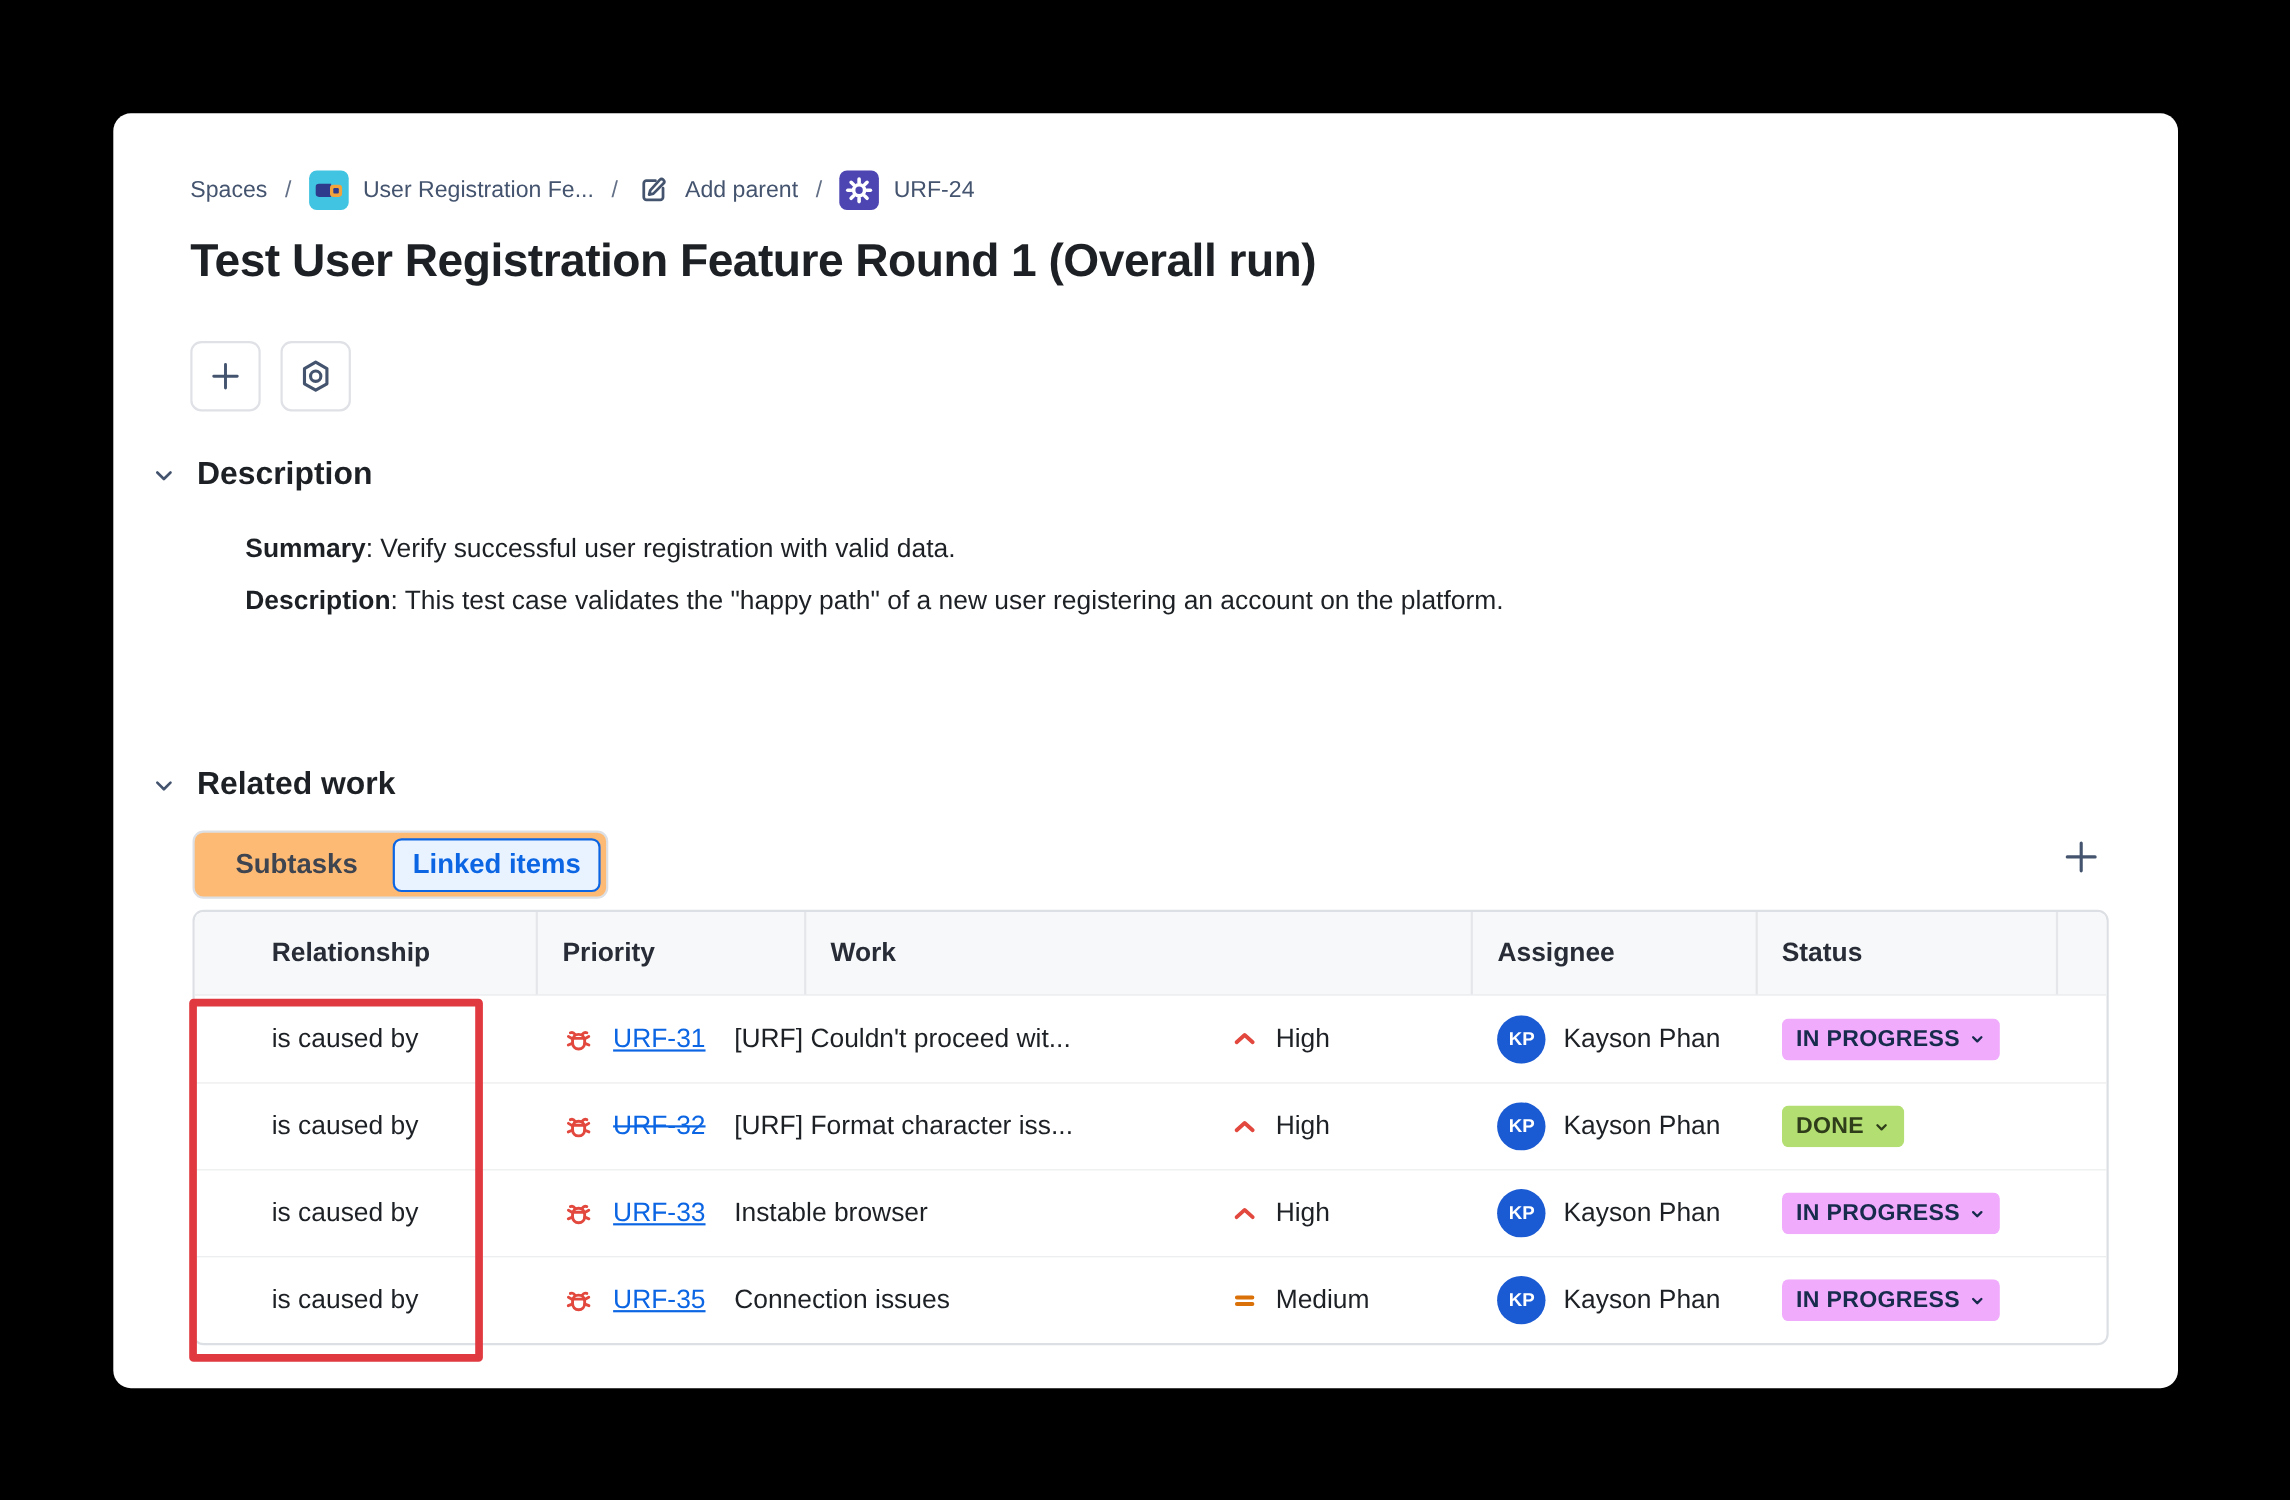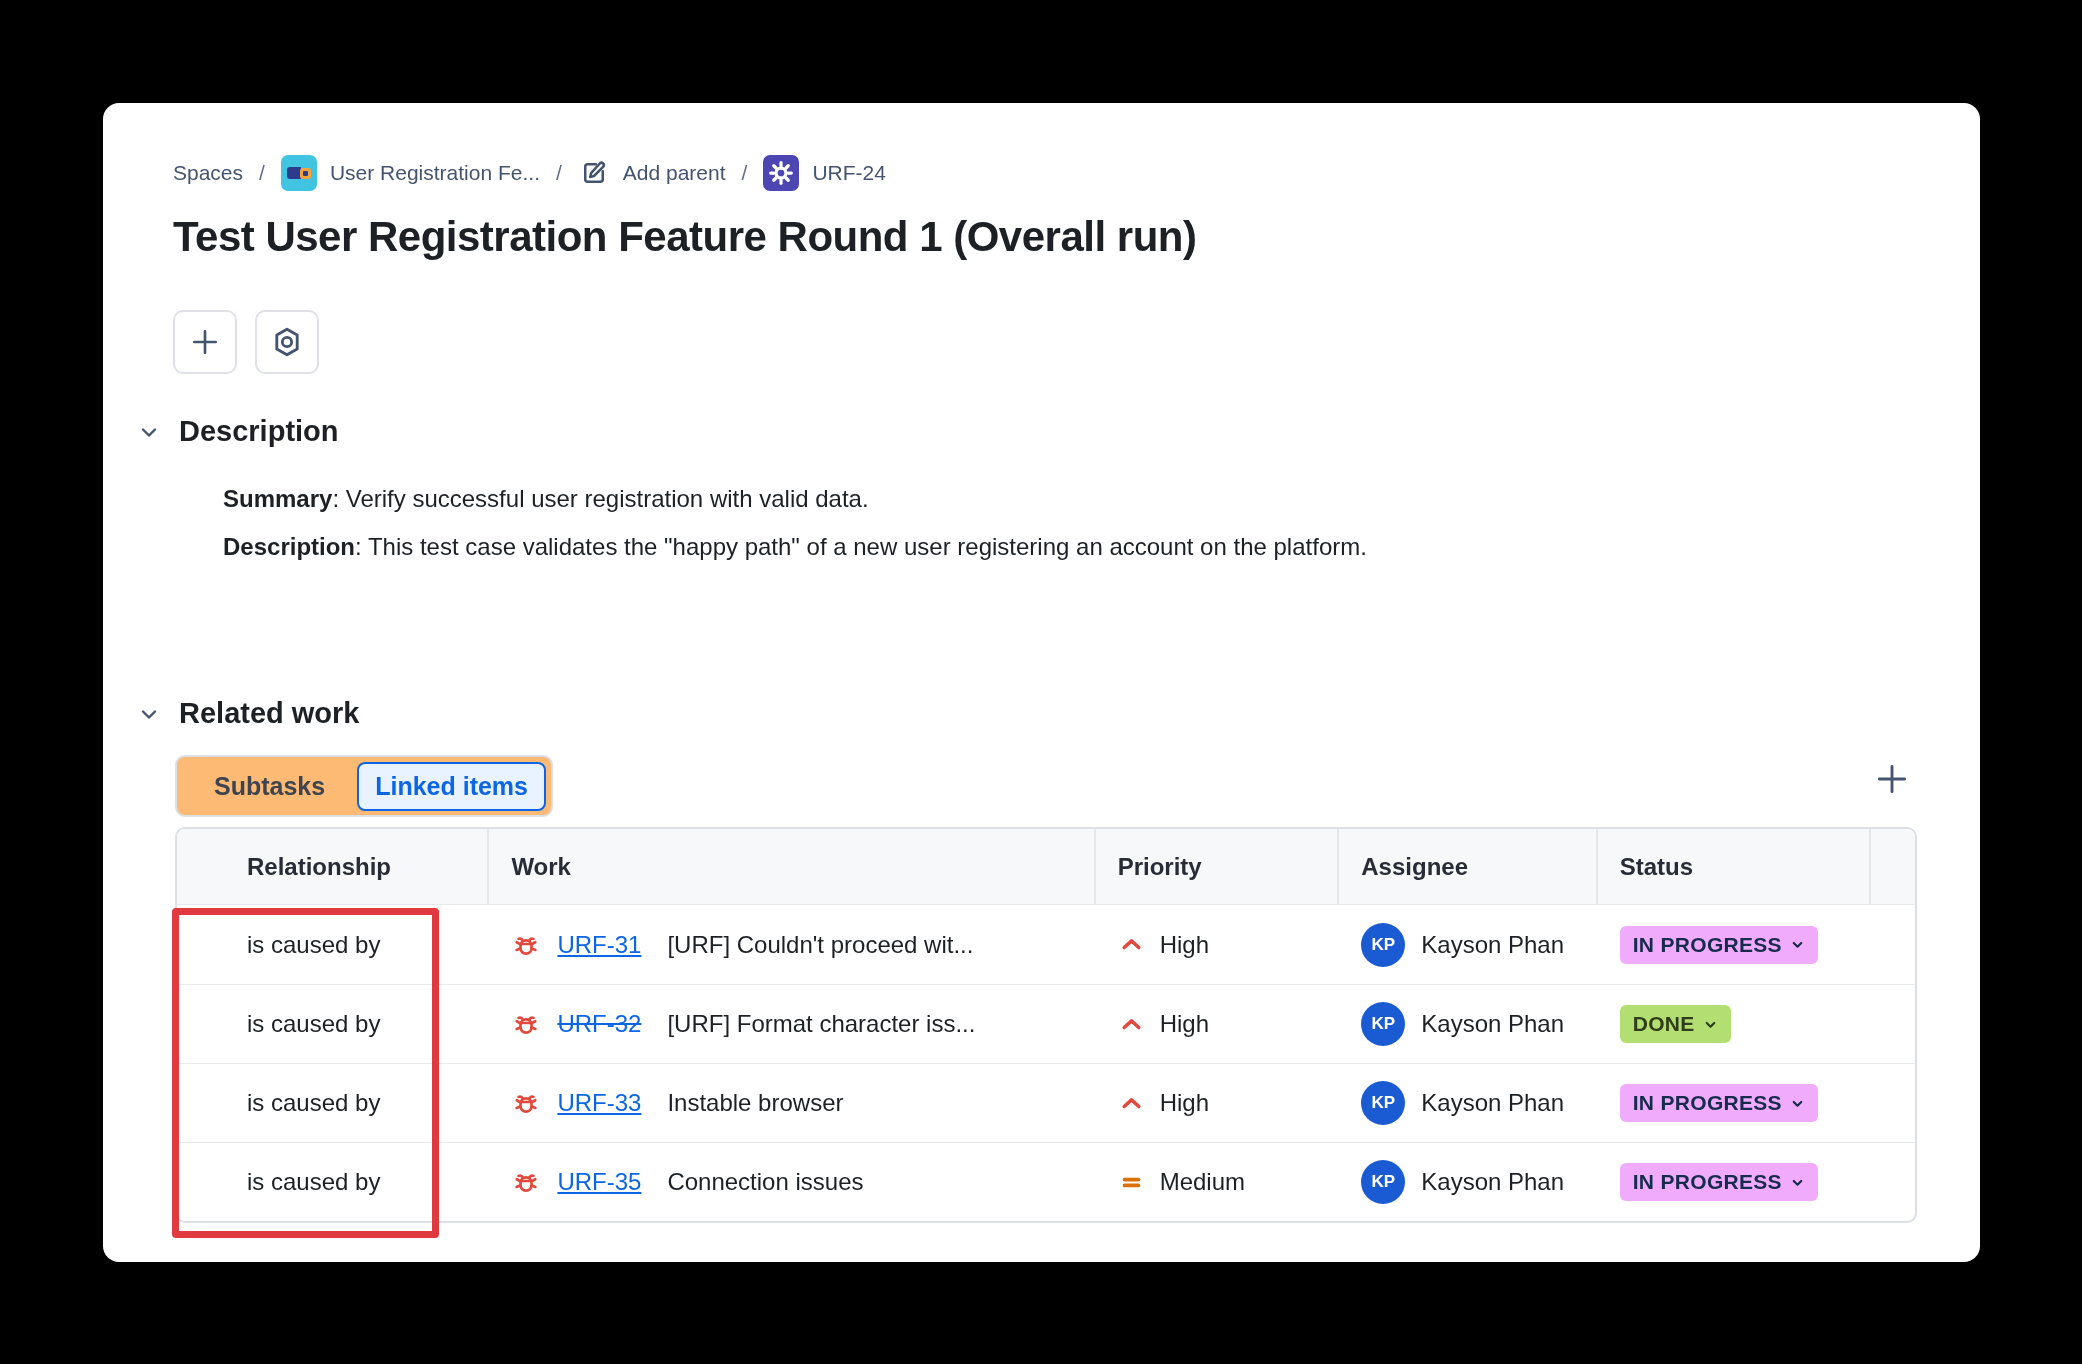--- a/index.html
+++ b/index.html
@@ -154,22 +154,22 @@
     <span style="display:flex;">
       <svg width="38" height="38" viewBox="0 0 24 24" fill="none" stroke="#44546F" stroke-width="1.8" stroke-linecap="round">
           <path d="M12 4v16M4 12h16"></path>
         </svg>
     </span>
   </span>
 
   <div class="linked-table">
     <div class="thead">
       <div class="th c-rel">Relationship</div>
+      <div class="th c-pri">Priority</div>
       <div class="th c-work">Work</div>
-      <div class="th c-pri">Priority</div>
       <div class="th c-asg">Assignee</div>
       <div class="th c-sta">Status</div>
       <div class="th c-extra"></div>
     </div>
 
     <div class="trow">
       <div class="td c-rel">is caused by</div>
       <div class="td c-work">
         <span style="display:flex;">
           <svg width="30" height="30" viewBox="0 0 24 24" fill="none" stroke="#E2483D" stroke-width="2.1" stroke-linecap="round" stroke-linejoin="round">

